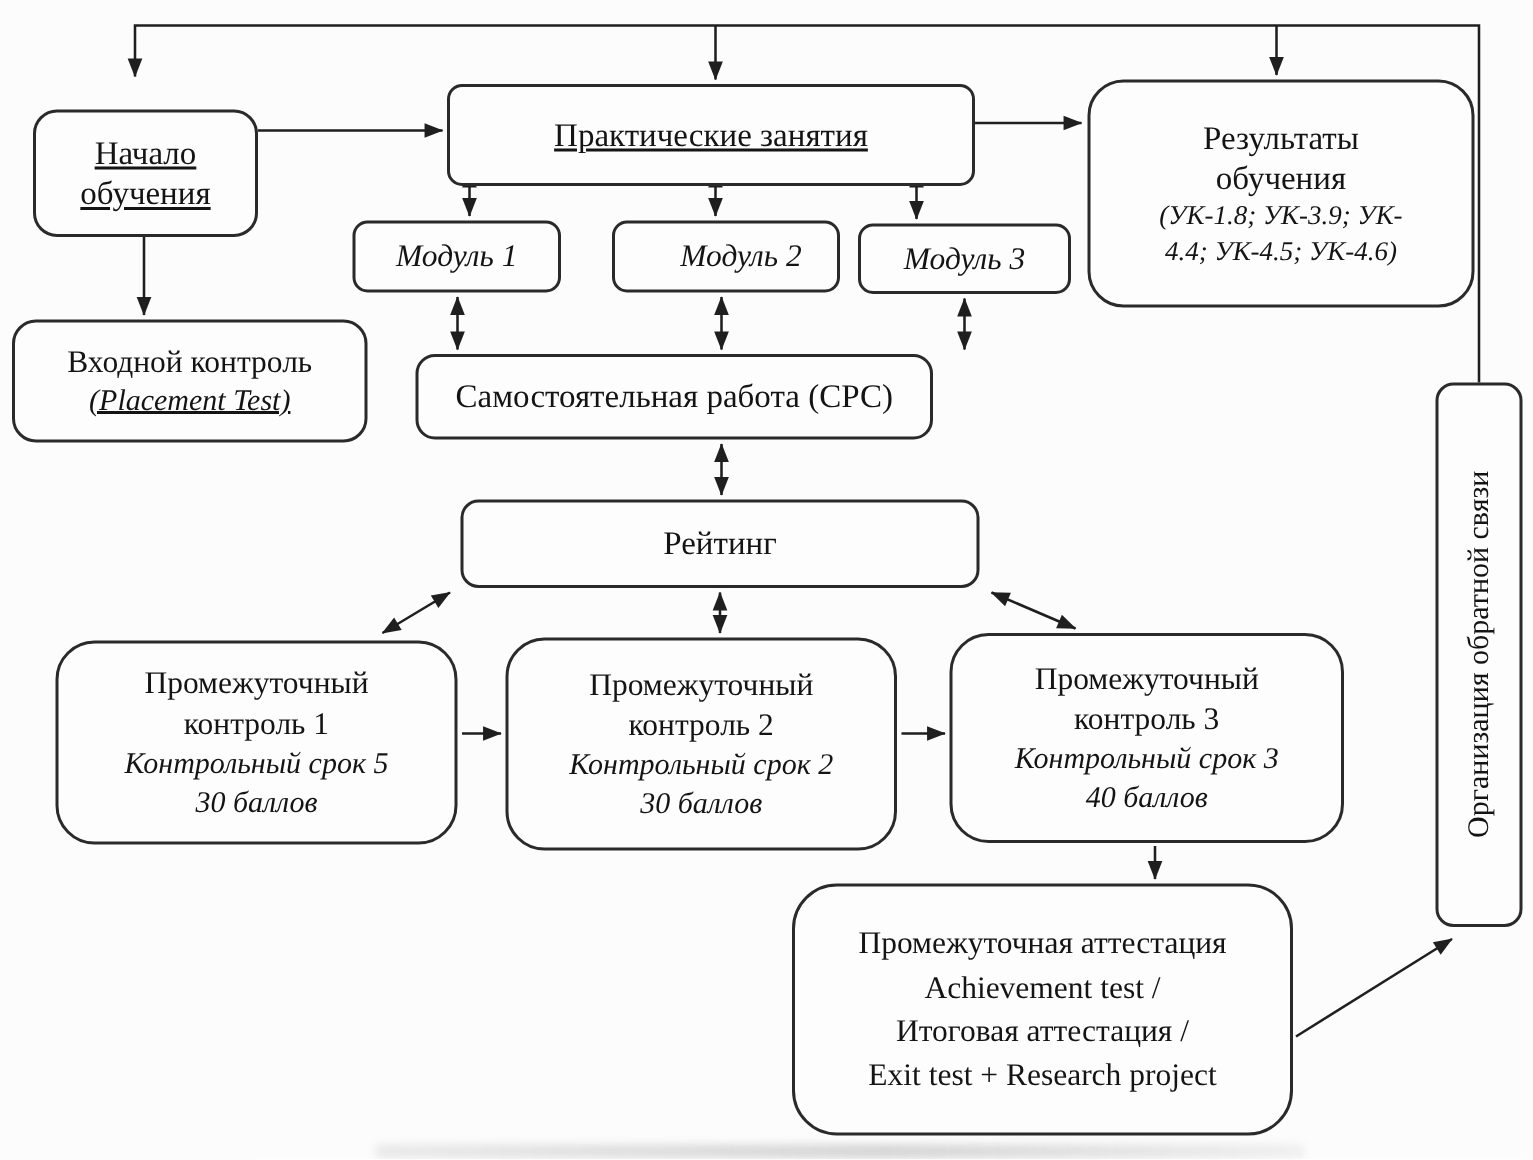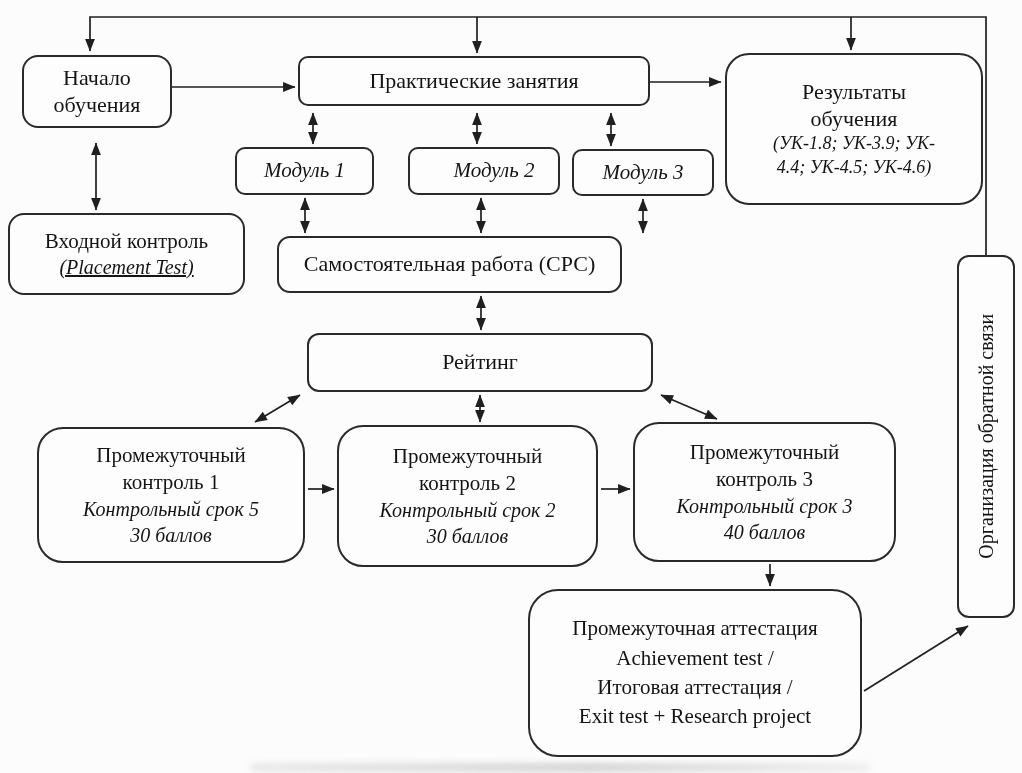--- a/index.html
+++ b/index.html
@@ -13,22 +13,22 @@
   .e{stroke:#1f1f1f;stroke-width:1.7;fill:none;}
   .node{
     position:absolute;box-sizing:border-box;
     background:#fdfdfd;border:2px solid #2a2a2a;
     display:flex;flex-direction:column;align-items:center;justify-content:center;
     text-align:center;line-height:1.22;
   }
   .t,.st{white-space:pre-line;}
   .it{font-style:italic;}
 
-  .nd-start{left:22px;top:55px;width:150px;height:73px;border-radius:16px;font-size:22px;}
-  .nd-practical{left:298px;top:56px;width:352px;height:50px;border-radius:10px;font-size:22px;}
+  .nd-start{left:22px;top:73px;width:150px;height:85px;border-radius:16px;font-size:22px;text-decoration:underline;}
+  .nd-practical{left:298px;top:56px;width:352px;height:68px;border-radius:10px;font-size:22px;text-decoration:underline;}
   .nd-results{left:725px;top:53px;width:258px;height:152px;border-radius:24px;border-width:2.4px;font-size:22px;}
   .nd-results .st{font-size:18px;line-height:1.3;font-style:italic;}
   .nd-module{top:147px;width:139px;height:48px;border-radius:10px;font-size:21px;}
   .nd-module2{left:408px;width:152px;padding-left:20px;}
   .nd-module3{left:572px;top:149px;width:142px;height:47px;}
   .nd-module1{left:235px;}
   .nd-placement{left:8px;top:213px;width:237px;height:82px;border-radius:16px;font-size:21px;}
   .nd-placement .st{font-size:20px;text-decoration:underline;}
   .nd-srs{left:277px;top:236px;width:345px;height:57px;border-radius:13px;font-size:22px;}
   .nd-rating{left:307px;top:333px;width:346px;height:59px;border-radius:12px;font-size:22px;}

